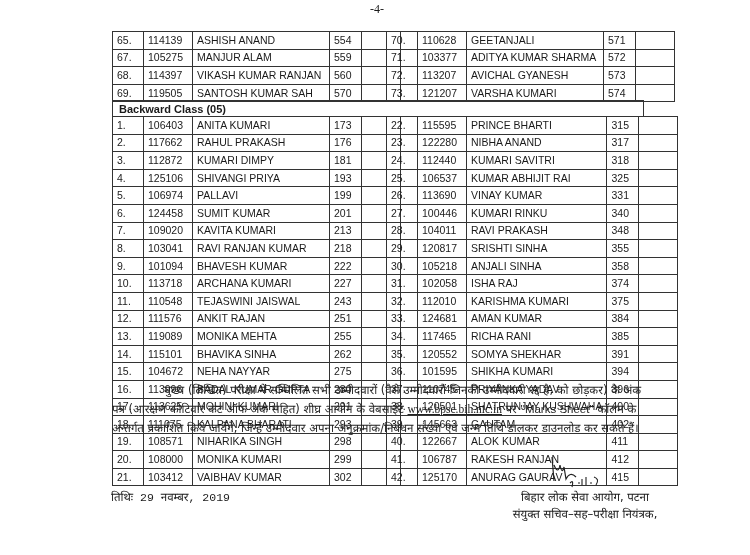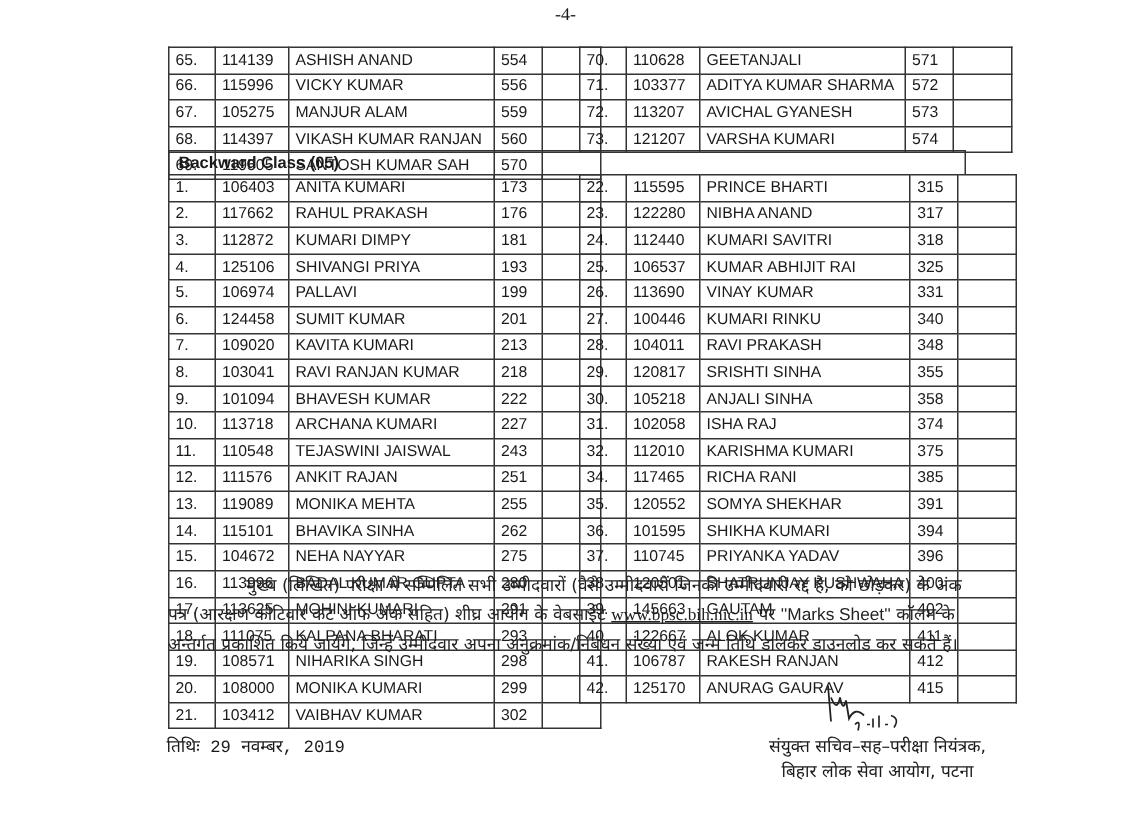--- a/index.html
+++ b/index.html
@@ -39,27 +39,20 @@
 <table id="tbl-top-left">
     <tbody>
       <tr>
         <td class="sn">65.</td>
         <td class="roll">114139</td>
         <td class="name">ASHISH ANAND</td>
         <td class="marks">554</td>
         <td class="blank"></td>
       </tr>
       <tr>
-        <td class="sn">66.</td>
-        <td class="roll">115996</td>
-        <td class="name">VICKY KUMAR</td>
-        <td class="marks">556</td>
-        <td class="blank"></td>
-      </tr>
-      <tr>
         <td class="sn">67.</td>
         <td class="roll">105275</td>
         <td class="name">MANJUR ALAM</td>
         <td class="marks">559</td>
         <td class="blank"></td>
       </tr>
       <tr>
         <td class="sn">68.</td>
         <td class="roll">114397</td>
         <td class="name">VIKASH KUMAR RANJAN</td>
@@ -331,20 +324,27 @@
         <td class="roll">102058</td>
         <td class="name">ISHA RAJ</td>
         <td class="marks">374</td>
         <td class="blank"></td>
       </tr>
       <tr>
         <td class="sn">32.</td>
         <td class="roll">112010</td>
         <td class="name">KARISHMA KUMARI</td>
         <td class="marks">375</td>
+        <td class="blank"></td>
+      </tr>
+      <tr>
+        <td class="sn">33.</td>
+        <td class="roll">124681</td>
+        <td class="name">AMAN KUMAR</td>
+        <td class="marks">384</td>
         <td class="blank"></td>
       </tr>
       <tr>
         <td class="sn">34.</td>
         <td class="roll">117465</td>
         <td class="name">RICHA RANI</td>
         <td class="marks">385</td>
         <td class="blank"></td>
       </tr>
       <tr>
@@ -411,15 +411,15 @@
 <div class="signature">
   <svg width="60" height="36" viewBox="0 0 60 36">
     <path d="M4 4 L6 28 M6 12 Q10 22 12 12 Q14 22 16 14 L18 26 Q22 18 28 24" stroke="#222" fill="none" stroke-width="1.2"></path>
     <path d="M22 30 Q26 26 24 34 M30 30 L32 30 M34 26 L34 32 M38 24 L38 32 M42 30 L44 30 M46 24 Q52 26 48 32" stroke="#222" fill="none" stroke-width="1.1"></path>
   </svg>
 </div>
 
 <div class="date">तिथिः 29 नवम्बर, 2019</div>
 
 <div class="sig-block">
+  <div>बिहार लोक सेवा आयोग, पटना</div>
   <div>संयुक्त सचिव–सह–परीक्षा नियंत्रक,</div>
-  <div>बिहार लोक सेवा आयोग, पटना</div>
 </div>
 
 </body></html>

